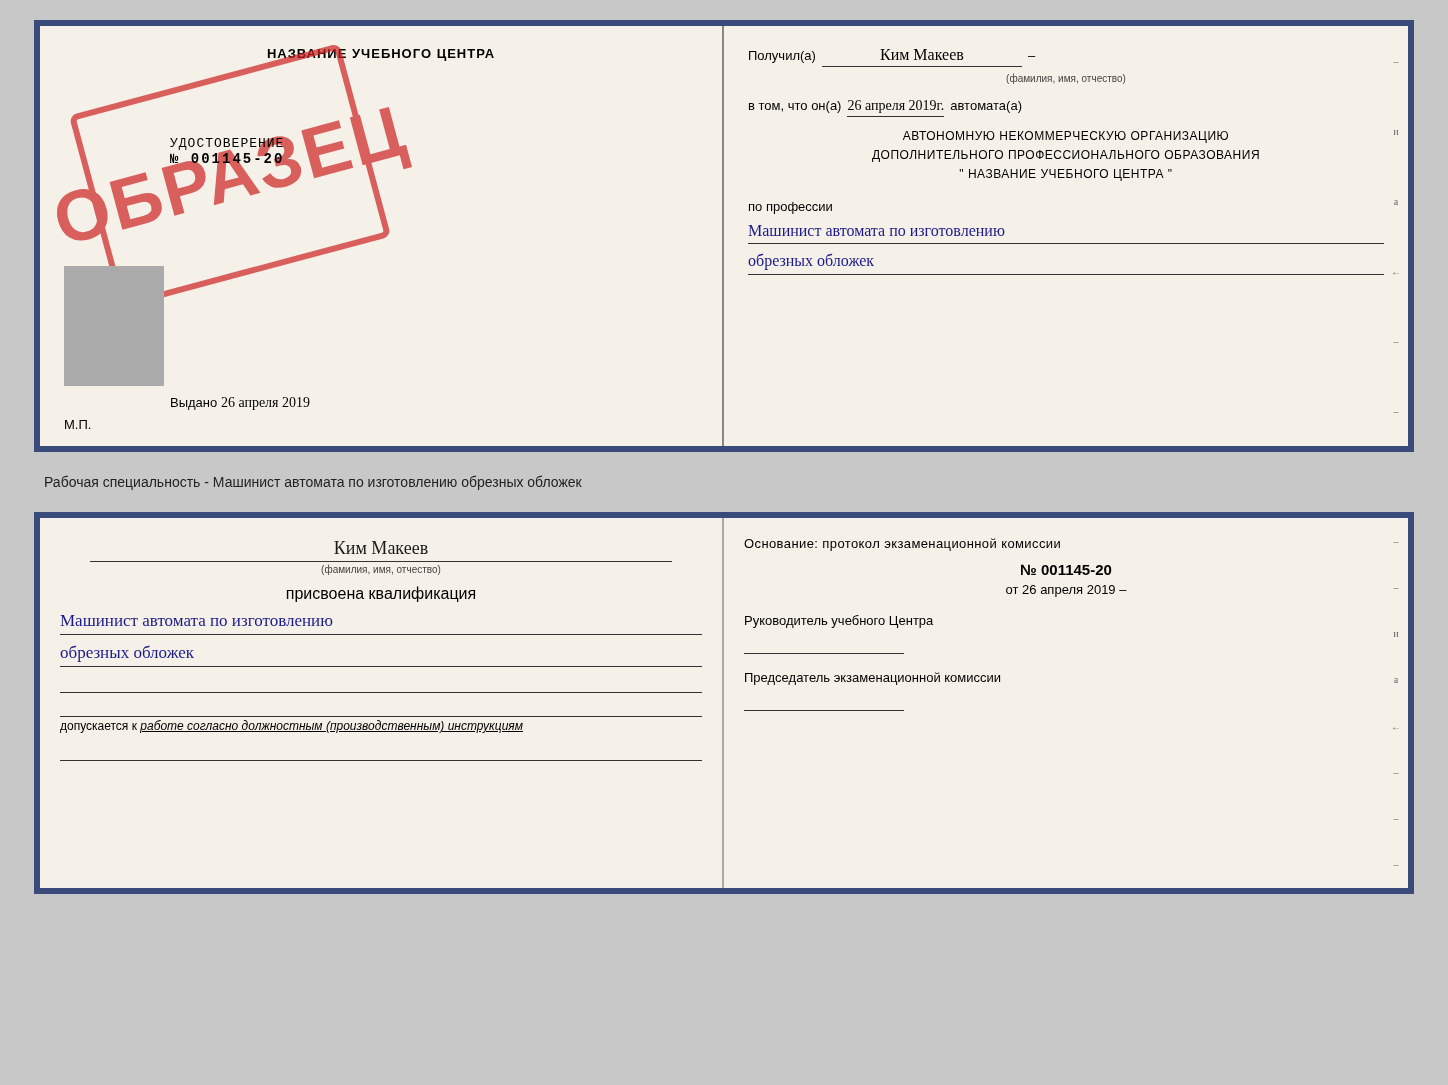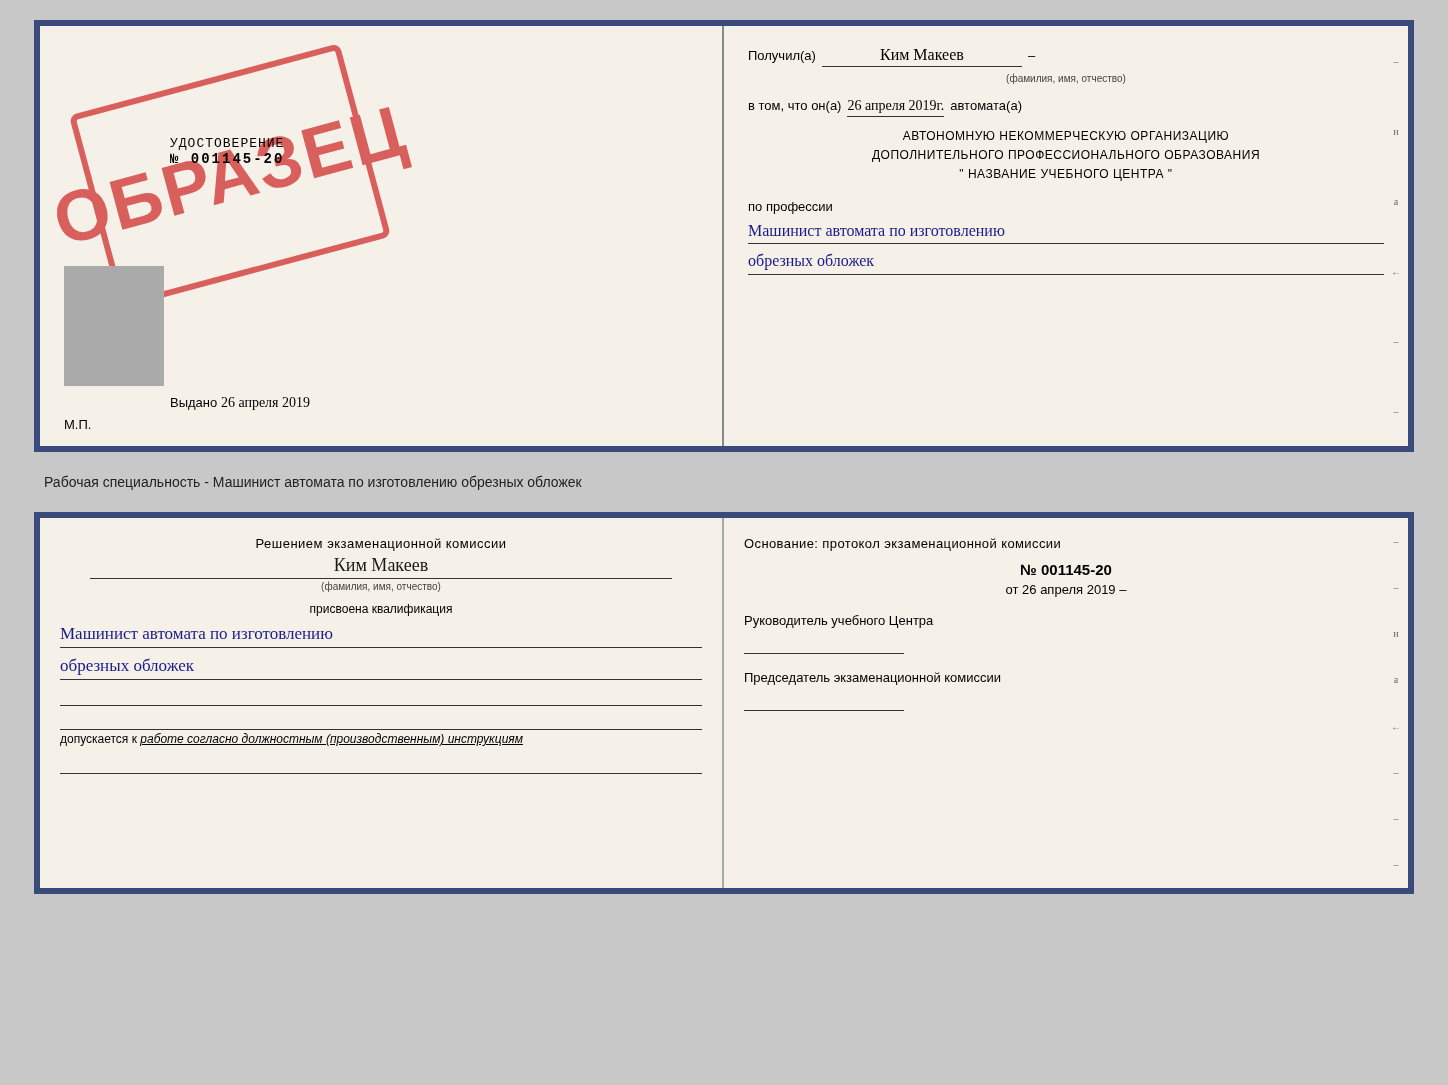--- a/index.html
+++ b/index.html
@@ -238,21 +238,21 @@
     .fio-handwritten {
       font-family: 'Segoe Script', 'Comic Sans MS', cursive;
       font-size: 18px;
       color: #1a1a1a;
       text-align: center;
       display: block;
       margin: 2px 0;
     }
 
     .prisvoena-line {
-      font-size: 12px;
+      font-size: 16px;
       font-family: Arial, sans-serif;
       text-align: center;
       margin: 6px 0 4px 0;
     }
 
     .dopuskaetsya-line {
       font-size: 12px;
       font-family: Arial, sans-serif;
     }
 
@@ -311,20 +311,21 @@
       font-size: 10px;
       color: #666;
     }
   </style>
 </head>
 <body>
 
 <div class="document-container top-doc">
 
   <div class="doc-left">
+    <div class="school-name-title">НАЗВАНИЕ УЧЕБНОГО ЦЕНТРА</div>
 
     <div class="stamp-obrazec">
       <div class="stamp-obrazec-text">ОБРАЗЕЦ</div>
     </div>
 
     <div class="udostoverenie-block">
       <div>УДОСТОВЕРЕНИЕ</div>
       <div class="num">№ 001145-20</div>
     </div>
 
@@ -372,21 +373,20 @@
       <span>–</span>
     </div>
   </div>
 </div>
 
 <div class="spec-description">Рабочая специальность - Машинист автомата по изготовлению обрезных обложек</div>
 
 <div class="document-container bottom-doc">
 
   <div class="doc-left" style="border-right: 2px solid #aaa; min-height:370px;">
-    <div class="resheniem-line">Решением экзаменационной комиссии</div>
 
     <div class="fio-handwritten">Ким Макеев</div>
     <div style="border-bottom:1px solid #333; margin: 0 30px 2px 30px;"></div>
     <div class="fio-hint" style="margin-bottom:10px;">(фамилия, имя, отчество)</div>
 
     <div class="prisvoena-line">присвоена квалификация</div>
 
     <span class="handwritten-profession" style="color:#1a1a8a; font-size:17px;">Машинист автомата по изготовлению</span>
     <span class="handwritten-profession" style="color:#1a1a8a; font-size:17px;">обрезных обложек</span>
 

